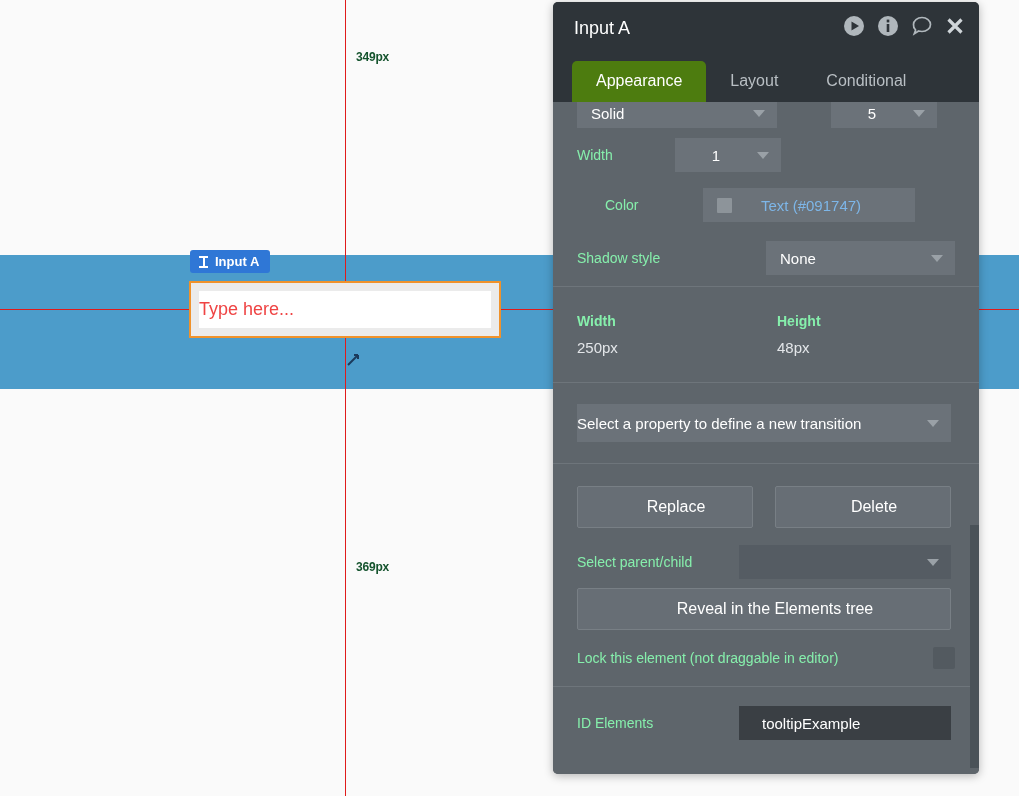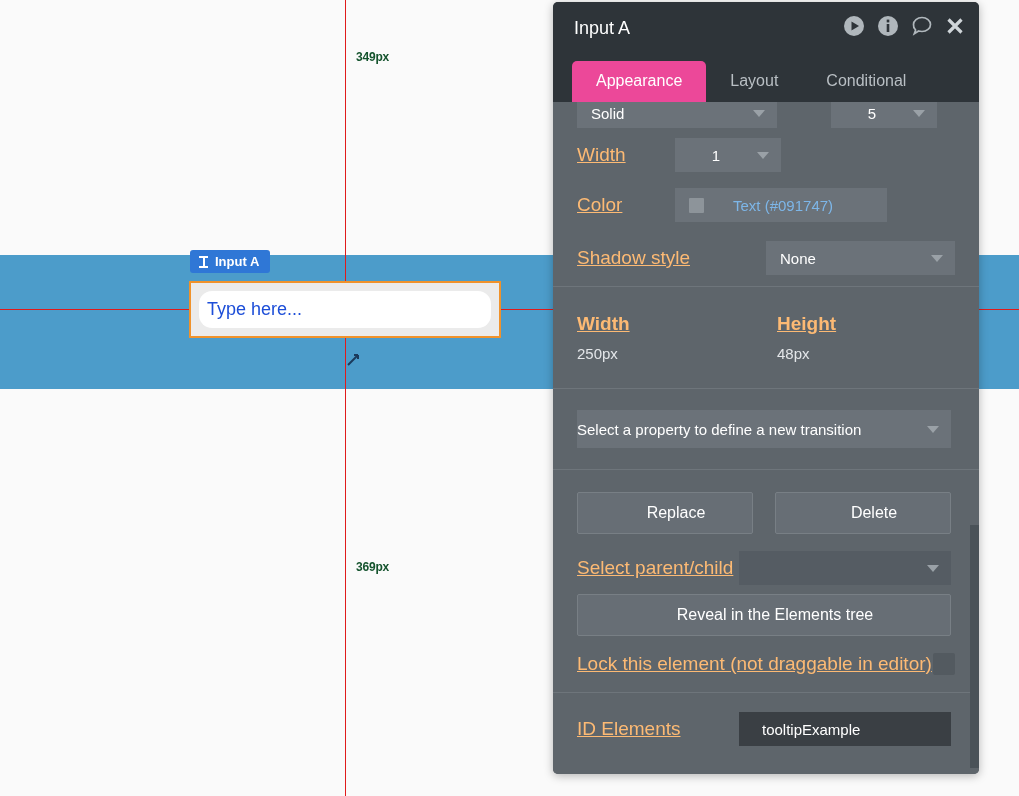--- a/index.html
+++ b/index.html
@@ -110,24 +110,22 @@
     padding: 8px;
     z-index: 5;
   }
   .sel-input .inner {
     width: 100%;
     height: 100%;
     background: #ffffff;
     box-sizing: border-box;
     display: flex;
     align-items: center;
-    padding-left: 8px;
     font-size: 18px;
-    color: #1d4ed8;
-    border-radius: 13px;
+    color: #ef4444;
   }
 
   .resize-handle {
     position: absolute;
     left: 347px; top: 353px;
     width: 13px; height: 13px;
     z-index: 6;
   }
   .resize-handle svg { display: block; }
 
@@ -173,42 +171,41 @@
     padding-left: 19px;
     box-sizing: border-box;
   }
   .tab {
     font-size: 16px;
     color: #b9bfc4;
     padding: 11px 24px 12px 24px;
     box-sizing: border-box;
   }
   .tab.active {
-    background: #ec4899;
+    background: #4d7c0f;
     color: #ffffff;
     border-radius: 5px 5px 0 0;
   }
 
   .panel-body {
     position: relative;
     height: 720px;
     background: #5e656b;
     overflow: hidden;
   }
 
   .row {
     display: flex;
     align-items: center;
     padding: 0 24px;
     box-sizing: border-box;
   }
   .lbl {
-    color: #fdba74;
-    font-size: 19px;
-    text-decoration: underline;
+    color: #86efac;
+    font-size: 14px;
   }
 
   .ctl {
     background: #6b7279;
     height: 34px;
     display: flex;
     align-items: center;
     position: relative;
     box-sizing: border-box;
     color: #ffffff;
@@ -378,21 +375,21 @@
 
       <div class="row" style="height:50px;">
         <div class="lbl" style="width:98px;">Width</div>
         <div class="ctl" style="width:106px; justify-content:center;">
           <span style="margin-right:24px;">1</span>
           <span class="caret"></span>
         </div>
       </div>
 
       <div class="row" style="height:50px;">
-        <div class="lbl" style="width:98px;">Color</div>
+        <div class="lbl" style="width:98px;margin-left:28px;">Color</div>
         <div class="ctl" style="width:212px; padding-left:14px; gap:29px;">
           <span class="swatch"></span>
           <span class="colorlink">Text (#091747)</span>
         </div>
       </div>
 
       <div class="row" style="height:56px;gap:44px;">
         <div class="lbl" style="width:164px;">Shadow style</div>
         <div class="ctl" style="width:212px; padding-left:14px;">
           <span>None</span>

